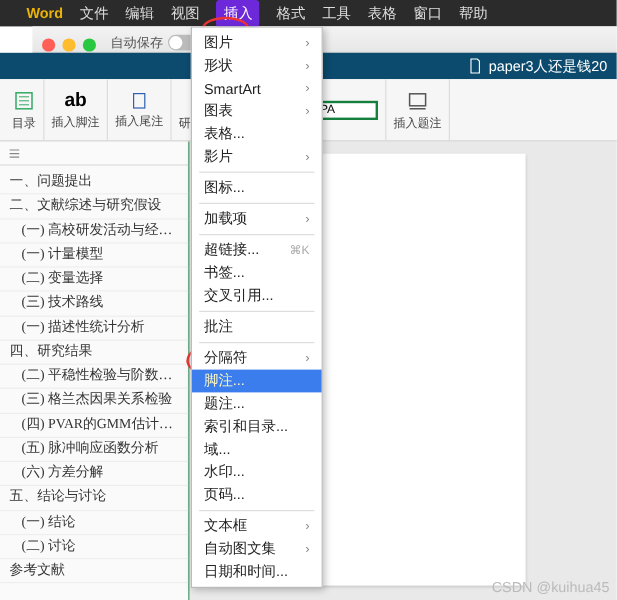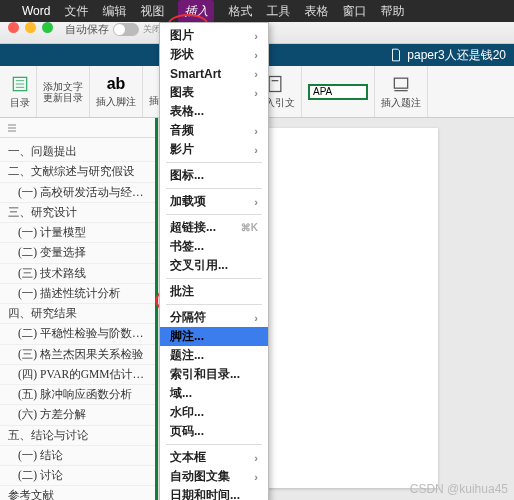--- a/index.html
+++ b/index.html
@@ -1,54 +1,54 @@
 <!DOCTYPE html>
 <html><head>
 <meta charset="utf-8">
 <style>
 * { margin:0; padding:0; box-sizing:border-box; font-family:-apple-system,"PingFang SC","Helvetica Neue",sans-serif; }
 body { width:514px; height:500px; background:#fff; overflow:hidden; font-size:12px; position:relative; }
 
 .menubar { background:#2b2b2b; color:#ddd; height:22px; display:flex; align-items:center; padding:0 8px; gap:14px; font-size:12px; }
 .menubar .apple { font-size:13px; }
-.menubar .app { font-weight:400; color:#ffffff; }
+.menubar .app { font-weight:700; color:#eab308; }
 .menubar .item { cursor:default; }
-.menubar .item.open { background:#701a75; color:#fff; padding:3px 6px; border-radius:3px;font-style:italic; }
-
-.titlebar { background:linear-gradient(#f3f3f3,#e7e7e7); height:22px; display:flex; align-items:flex-start; padding:0 8px; gap:6px; border-bottom:1px solid #ccc; }
+.menubar .item.open { background:#6d28d9; color:#fff; padding:3px 6px; border-radius:3px; }
+
+.titlebar { background:linear-gradient(#f3f3f3,#e7e7e7); height:22px; display:flex; align-items:flex-end; padding:0 8px; gap:6px; border-bottom:1px solid #ccc;margin-left:27px; }
 .dot { width:11px; height:11px; border-radius:50%; }
 .dot.r{background:#ff5f57}.dot.y{background:#febc2e}.dot.g{background:#28c840}
 .autosave { margin-left:6px; font-size:11px; color:#555; display:flex; align-items:center; gap:4px; }
 .toggle { width:26px; height:13px; background:#bbb; border-radius:7px; position:relative; }
 .toggle::after{content:"";position:absolute;width:11px;height:11px;background:#fff;border-radius:50%;top:1px;left:1px;}
 .tb-icon { width:18px; height:18px; display:flex; align-items:center; justify-content:center; color:#555; margin-left:4px; }
 
 .ribbon { background:#0c4a6e; height:22px; display:flex; align-items:center; justify-content:flex-end; color:#fff; padding:0 8px; font-size:12px; }
 .ribbon .doc { display:flex; align-items:center; gap:4px; }
 
 .toolbar { background:#f6f6f6; height:52px; display:flex; align-items:center; padding:0 4px; border-bottom:1px solid #ccc; }
 .tgroup { display:flex; flex-direction:column; align-items:center; font-size:10px; color:#444; padding:0 6px; border-right:1px solid #ddd; height:100%; justify-content:center; gap:2px; }
 .tgroup.big svg { width:20px; height:20px; }
 .tgroup .stack { display:flex; flex-direction:column; line-height:1.1; font-size:10px; }
 .tinput { width:60px; height:16px; border:2px solid #15803d; font-size:10px; padding:0 3px; }
 
 .main { display:flex; height:calc(500px - 22px - 22px - 22px - 52px); }
-.sidebar { width:158px; background:#fafafa; border-right:3px solid #15803d; overflow:hidden; }
+.sidebar { width:158px; background:#fafafa; border-right:1px solid #15803d; overflow:hidden; }
 .sidebar .hdr { height:20px; display:flex; align-items:center; padding:0 6px; color:#777; font-size:11px; border-bottom:1px solid #ddd; }
 .outline { padding:4px 0; }
 .outline .oi { padding:1px 6px 1px 8px; font-size:11.5px; color:#333; white-space:nowrap; overflow:hidden; text-overflow:ellipsis; border-bottom:1px solid #eee; line-height:1.5; }
 .outline .lvl2 { padding-left:18px;font-family:Liberation Serif, serif; }
 .doc-area { flex:1; background:#e9e9e9; position:relative; }
 .page { position:absolute; left:20px; top:10px; width:260px; height:360px; background:#fff; box-shadow:0 1px 3px rgba(0,0,0,.2); }
 .cursor { position:absolute; left:40px; top:80px; width:10px; height:14px; border-right:1px solid #000; border-bottom:1px solid #000; }
 
 .menu { position:absolute; left:159px; top:22px; width:110px; background:#fff; border:1px solid #bbb; box-shadow:2px 2px 6px rgba(0,0,0,.25); z-index:10; padding:3px 0; }
-.menu .mi { padding:2px 10px; font-size:12px; color:#222; display:flex; justify-content:space-between; align-items:center; height:19px;font-weight:bold; }
+.menu .mi { padding:2px 10px; font-size:12px; color:#222; display:flex; justify-content:space-between; align-items:center; height:19px; }
 .menu .mi.sub::after { content:"›"; color:#888; font-size:11px; }
-.menu .mi.hl { background:#3b7ded; color:#000000; }
+.menu .mi.hl { background:#3b7ded; color:#fef9c3; }
 .menu .sep { height:1px; background:#ddd; margin:3px 6px; }
 .menu .sc { color:#aaa; font-size:10px; }
 
 .anno { position:absolute; pointer-events:none; }
 .anno1 { left:168px; top:14px; width:40px; height:20px; border:2px solid #e33; border-radius:50%; }
 .anno1t { left:202px; top:28px; color:#e33; font-size:16px; font-weight:bold; }
 .anno2 { left:155px; top:280px; width:70px; height:34px; border:2.5px solid #e33; border-radius:50%; transform:rotate(-8deg); }
 .anno2t { left:234px; top:286px; color:#e33; font-size:18px; font-weight:bold; }
 
 .watermark { position:absolute; right:6px; bottom:4px; font-size:12px; color:#bbb; }
@@ -104,26 +104,20 @@
 <div class="toolbar">
   <div class="tgroup big">
     <svg viewBox="0 0 24 24">
         <rect x="4" y="4" width="16" height="16" fill="none" stroke="#3a6" stroke-width="1.5"></rect>
         <line x1="7" y1="8" x2="17" y2="8" stroke="#3a6"></line>
         <line x1="7" y1="12" x2="17" y2="12" stroke="#3a6"></line>
         <line x1="7" y1="16" x2="17" y2="16" stroke="#3a6"></line>
       </svg>
     <span>目录</span>
   </div>
-  <div class="tgroup">
-    <div class="stack">
-      <span>添加文字</span>
-      <span>更新目录</span>
-    </div>
-  </div>
   <div class="tgroup big">
     <span style="font-size:16px;font-weight:bold;color:#000000">ab</span>
     <span>插入脚注</span>
   </div>
   <div class="tgroup">
     <svg width="16" height="16" viewBox="0 0 24 24" fill="none" stroke="#2f5fb3" stroke-width="1.5">
         <rect x="5" y="3" width="14" height="18"></rect>
       </svg>
     <span>插入尾注</span>
   </div>
@@ -160,21 +154,20 @@
       <svg width="12" height="12" viewBox="0 0 24 24" fill="none" stroke="#888" stroke-width="2">
           <line x1="4" y1="6" x2="20" y2="6"></line>
           <line x1="4" y1="12" x2="20" y2="12"></line>
           <line x1="4" y1="18" x2="20" y2="18"></line>
         </svg>
     </div>
     <div class="outline" id="outline">
         <div class="oi">一、问题提出</div>
         <div class="oi">二、文献综述与研究假设</div>
         <div class="oi lvl2">(一) 高校研发活动与经济增</div>
-        <div class="oi">三、研究设计</div>
         <div class="oi lvl2">(一) 计量模型</div>
         <div class="oi lvl2">(二) 变量选择</div>
         <div class="oi lvl2">(三) 技术路线</div>
         <div class="oi lvl2">(一) 描述性统计分析</div>
         <div class="oi">四、研究结果</div>
         <div class="oi lvl2">(二) 平稳性检验与阶数确定</div>
         <div class="oi lvl2">(三) 格兰杰因果关系检验</div>
         <div class="oi lvl2">(四) PVAR的GMM估计结果</div>
         <div class="oi lvl2">(五) 脉冲响应函数分析</div>
         <div class="oi lvl2">(六) 方差分解</div>
@@ -201,23 +194,20 @@
     <div class="mi sub">
       <span>SmartArt</span>
     </div>
     <div class="mi sub">
       <span>图表</span>
     </div>
     <div class="mi">
       <span>表格...</span>
     </div>
     <div class="mi sub">
-      <span>音频</span>
-    </div>
-    <div class="mi sub">
       <span>影片</span>
     </div>
     <div class="sep"></div>
     <div class="mi">
       <span>图标...</span>
     </div>
     <div class="sep"></div>
     <div class="mi sub">
       <span>加载项</span>
     </div>

